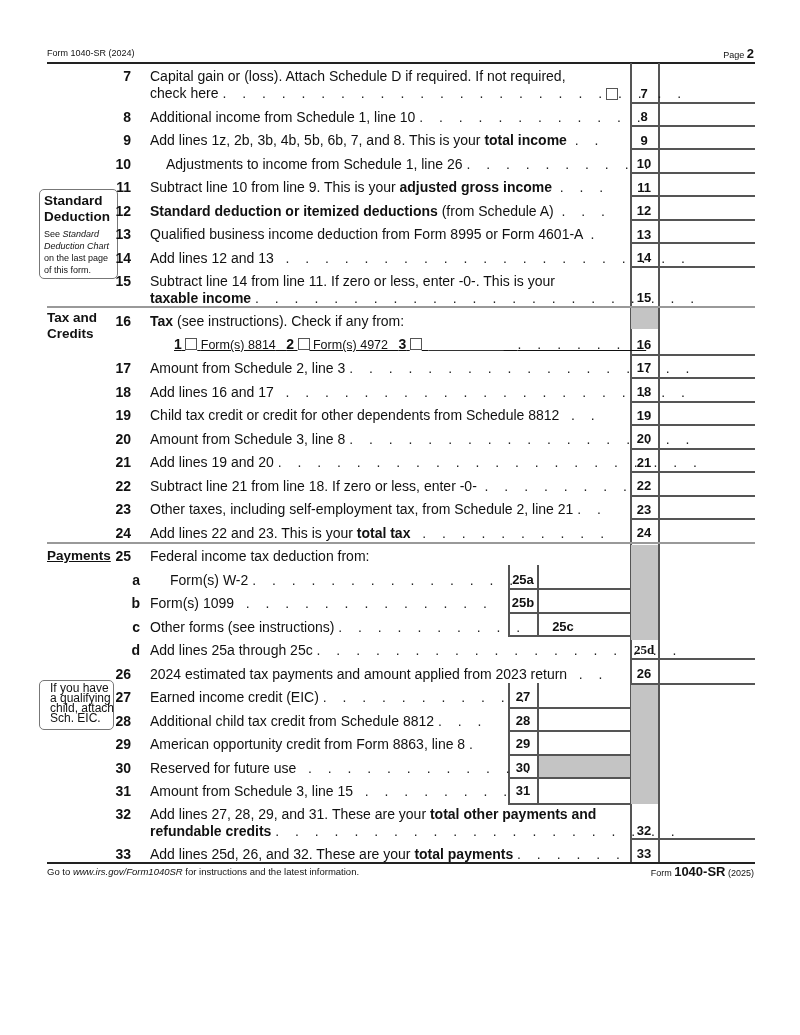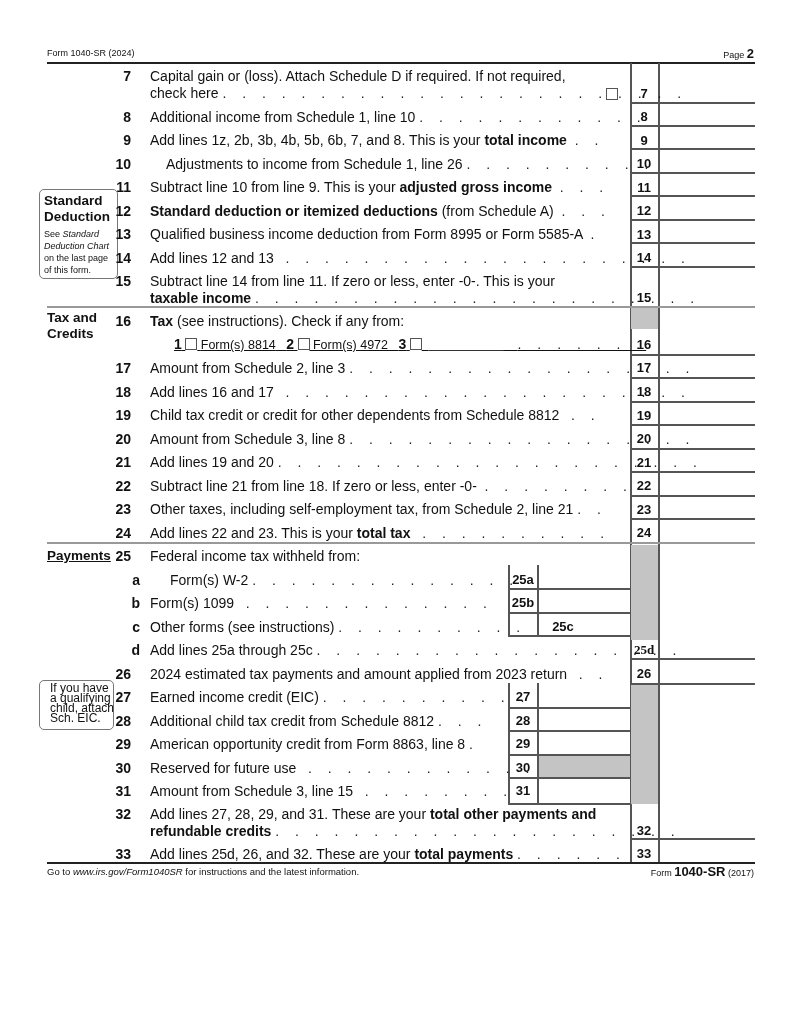--- a/index.html
+++ b/index.html
@@ -135,21 +135,21 @@
 <div class="desc" style="top:179px;"><span>Subtract line 10 from line 9. This is your </span><b>adjusted gross income</b> &nbsp;<span class="dots">. . .</span></div>
 <div class="box-label" style="top:180px;">11</div>
 <div class="abs" style="left:660px; top:174px; width:95px; height:21px;"></div>
 
 <div class="linenum" style="left:101px; top:203px;">12</div>
 <div class="desc" style="top:203px;"><b>Standard deduction or itemized deductions</b><span> (from Schedule A)</span> &nbsp;<span class="dots">. . .</span></div>
 <div class="box-label" style="top:203px;">12</div>
 <div class="abs" style="left:660px; top:197px; width:95px; height:22px;"></div>
 
 <div class="linenum" style="left:101px; top:226px;">13</div>
-<div class="desc" style="top:226px;"><span>Qualified business income deduction from Form 8995 or Form 5585-A</span> &nbsp;<span class="dots">.</span></div>
+<div class="desc" style="top:226px;"><span>Qualified business income deduction from Form 8995 or Form 4601-A</span> &nbsp;<span class="dots">.</span></div>
 <div class="box-label" style="top:227px;">13</div>
 <div class="abs" style="left:660px; top:221px; width:95px; height:21px;"></div>
 
 <div class="linenum" style="left:101px; top:250px;">14</div>
 <div class="desc" style="top:250px;"><span>Add lines 12 and 13</span> &nbsp;&nbsp;<span class="dots">. . . . . . . . . . . . . . . . . . . . .</span></div>
 <div class="box-label" style="top:250px;">14</div>
 <div class="abs" style="left:660px; top:244px; width:95px; height:22px;"></div>
 
 <div class="linenum" style="left:101px; top:273px;">15</div>
 <div class="desc" style="top:273px;">Subtract line 14 from line 11. If zero or less, enter -0-. This is your</div>
@@ -203,21 +203,21 @@
 <div class="desc" style="top:501px;"><span>Other taxes, including self-employment tax, from Schedule 2, line 21</span> <span class="dots">. .</span></div>
 <div class="box-label" style="top:502px;">23</div>
 <div class="abs" style="left:660px; top:497px; width:95px; height:21px;"></div>
 
 <div class="linenum" style="left:101px; top:525px;">24</div>
 <div class="desc" style="top:525px;"><span>Add lines 22 and 23. This is your </span><b>total tax</b> &nbsp;&nbsp;<span class="dots">. . . . . . . . . .</span></div>
 <div class="box-label" style="top:525px;">24</div>
 <div class="abs" style="left:660px; top:520px; width:95px; height:22px;"></div>
 
 <div class="linenum" style="left:101px; top:548px;">25</div>
-<div class="desc" style="top:548px;">Federal income tax withheld from:</div>
+<div class="desc" style="top:548px;">Federal income tax deduction from:</div>
 
 <div class="linenum" style="left:110px; top:572px;">a</div>
 <div class="desc" style="top:572px;margin-left:20px;"><span>Form(s) W-2</span> <span class="dots">. . . . . . . . . . . . . .</span></div>
 <div class="sub-label" style="top:572px;">25a</div>
 <div class="abs" style="left:539px; top:566px; width:90px; height:22px;"></div>
 
 <div class="linenum" style="left:110px; top:595px;">b</div>
 <div class="desc" style="top:595px;"><span>Form(s) 1099</span> &nbsp;&nbsp;<span class="dots">. . . . . . . . . . . . .</span></div>
 <div class="sub-label" style="top:595px;">25b</div>
 <div class="abs" style="left:539px; top:590px; width:90px; height:22px;"></div>
@@ -268,13 +268,13 @@
 <div class="abs" style="left:660px; top:805px; width:95px; height:33px;"></div>
 
 <div class="linenum" style="left:101px; top:846px;">33</div>
 <div class="desc" style="top:846px;"><span>Add lines 25d, 26, and 32. These are your </span><b>total payments</b> <span class="dots">. . . . . .</span></div>
 <div class="box-label" style="top:846px;">33</div>
 <div class="abs" style="left:660px; top:840px; width:95px; height:22px;"></div>
 
 <div class="abs botline"></div>
 
 <div class="abs footer-left"><span>Go to </span><i>www.irs.gov/Form1040SR</i><span> for instructions and the latest information.</span></div>
-<div class="abs footer-right"><span>Form </span><b>1040-SR</b><span> (2017)</span></div>
+<div class="abs footer-right"><span>Form </span><b>1040-SR</b><span> (2025)</span></div>
 
 </body></html>

